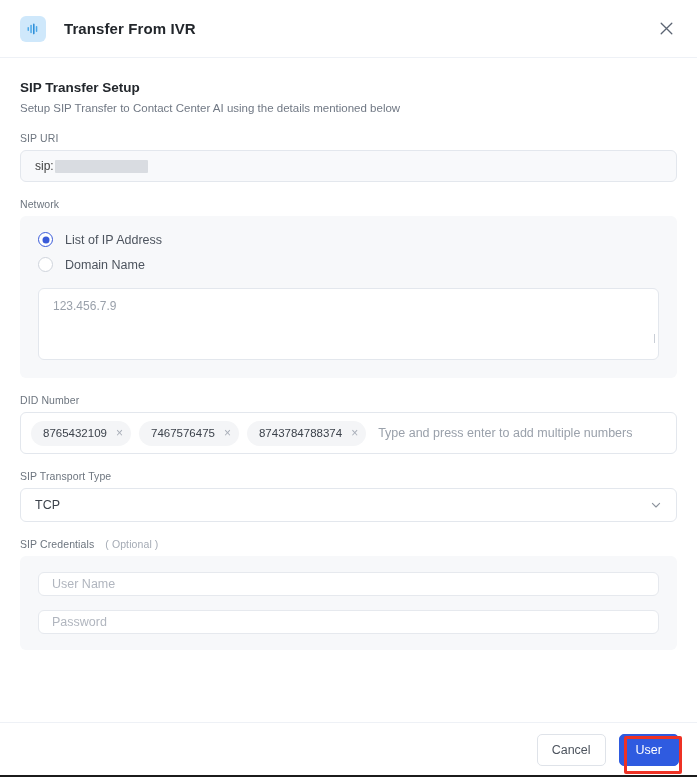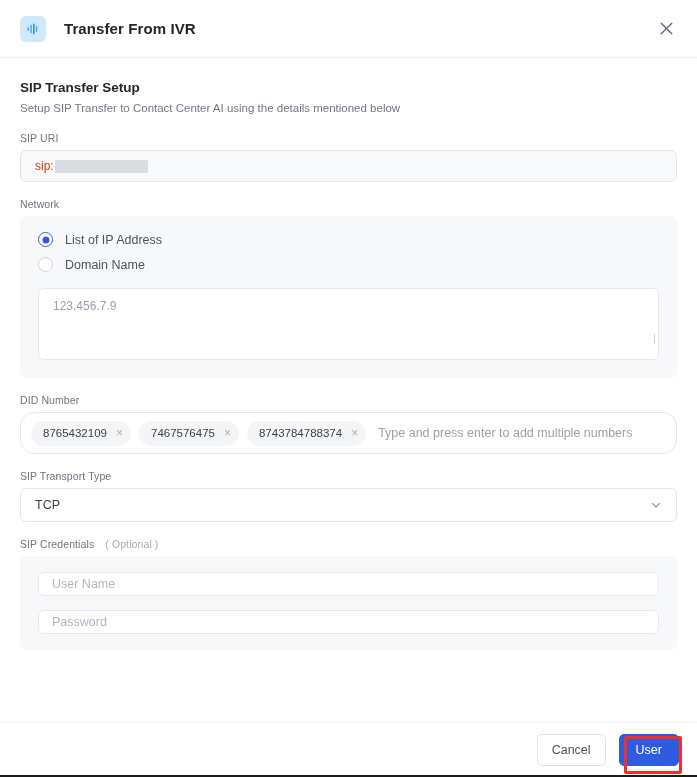--- a/index.html
+++ b/index.html
@@ -99,21 +99,21 @@
   .sip-uri {
     height: 32px;
     border: 1px solid #e3e7ed;
     border-radius: 6px;
     background: #f8f9fb;
     display: flex;
     align-items: center;
     padding: 0 14px;
     box-sizing: border-box;
     font-size: 12px;
-    color: #c2410c;
+    color: #404040;
   }
   .redact-bar {
     display: inline-block;
     width: 93px;
     height: 13px;
     background: #d9dce1;
     margin-left: 1px;
     border-radius: 1px;
   }
 
@@ -178,21 +178,21 @@
     bottom: 16px;
     width: 1px;
     height: 9px;
     background: #c9ced6;
   }
 
   
   .chips-box {
     min-height: 42px;
     border: 1px solid #e3e7ed;
-    border-radius: 14px;
+    border-radius: 6px;
     background: #ffffff;
     display: flex;
     align-items: center;
     flex-wrap: nowrap;
     padding: 0 10px;
     box-sizing: border-box;
   }
   .chip {
     display: inline-flex;
     align-items: center;

